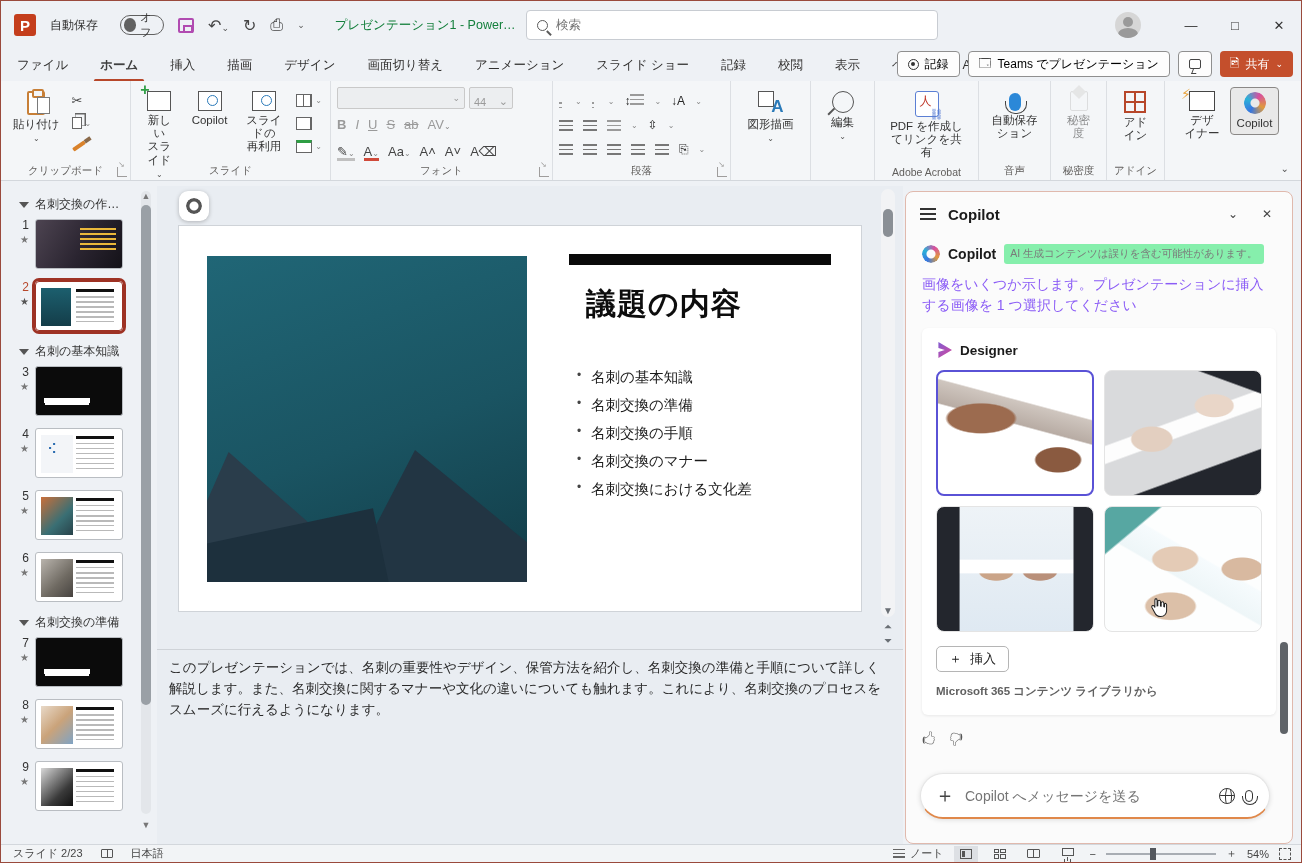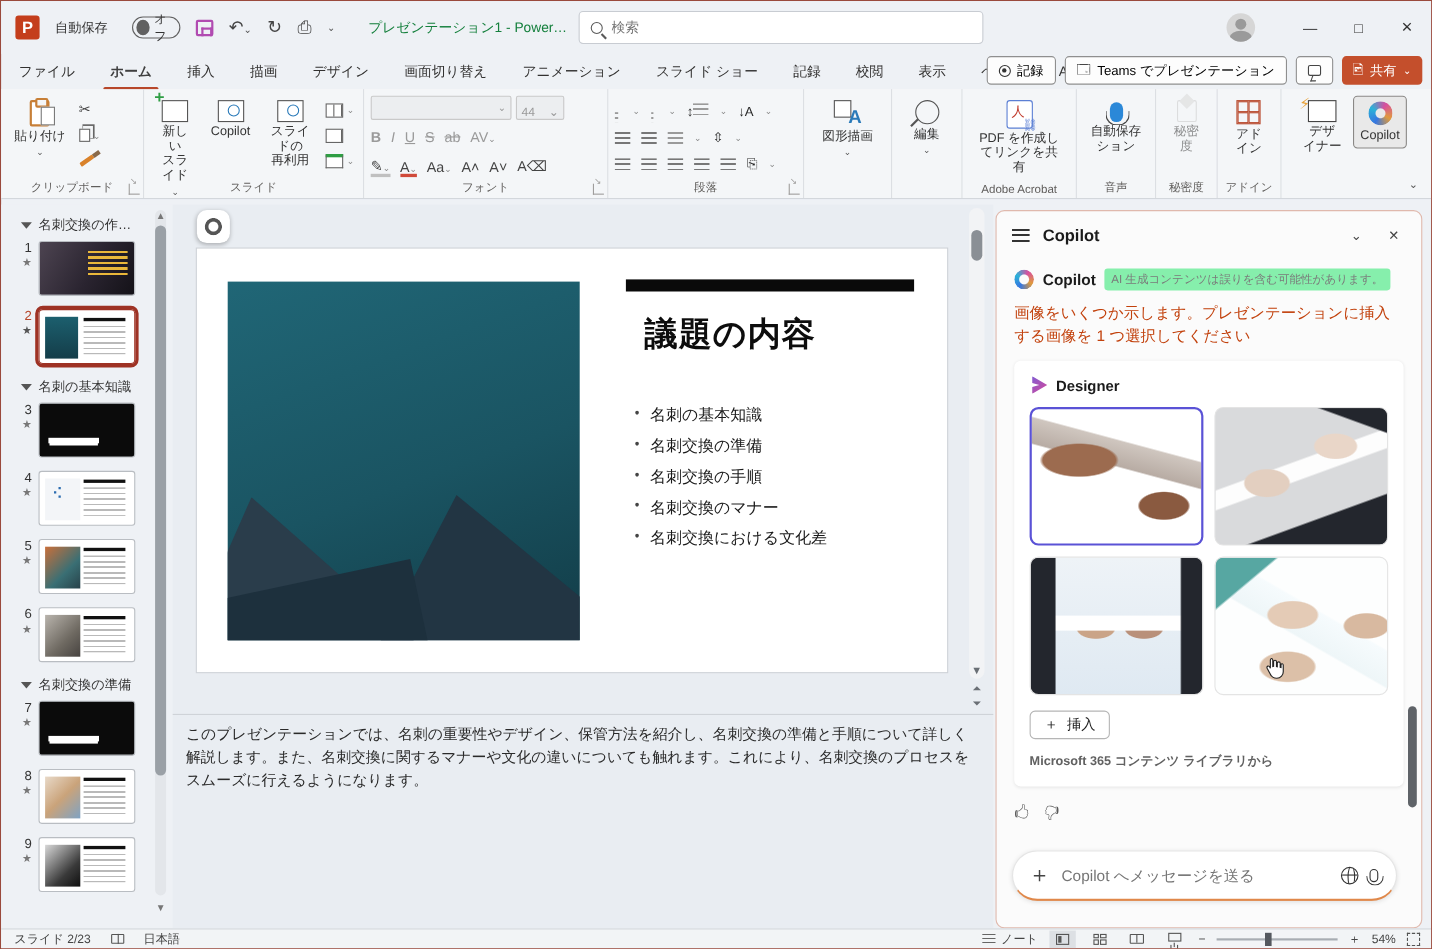--- a/index.html
+++ b/index.html
@@ -14,21 +14,21 @@
   .qat { display:flex; align-items:center; gap:14px; margin-left:14px; color:#333; }
   .autosave { display:flex; align-items:center; gap:22px; font-size:12px; }
   .toggle { width:44px; height:20px; border:1px solid #616161; border-radius:10px; display:flex; align-items:center; padding:1px 3px; gap:4px; background:#eef1f5; }
   .knob { width:14px; height:14px; border-radius:50%; background:#616161; }
   .toggle .tlabel { font-size:11px; }
   .savedisk { width:16px; height:15px; border:2px solid #b14bb1; border-radius:2px; position:relative; }
   .savedisk::after { content:""; position:absolute; left:3px; top:5px; width:6px; height:6px; border:2px solid #b14bb1; border-bottom:none; }
   .glyph { font-size:16px; color:#444; }
   .small-chev { font-size:9px; color:#555; }
   .doc-title { margin-left:30px; font-size:12.5px; color:#15803d; white-space:nowrap; }
-  .searchbox { position:absolute; left:525px; top:9px; width:368px; height:30px; background:#fff; border:1px solid #c8ccd2; border-radius:4px; display:flex; align-items:center; padding:0 10px; gap:8px; }
+  .searchbox { position:absolute; left:525px; top:9px; width:412px; height:30px; background:#fff; border:1px solid #c8ccd2; border-radius:4px; display:flex; align-items:center; padding:0 10px; gap:8px; }
   .mag { width:11px; height:11px; border:1.5px solid #5a5a5a; border-radius:50%; position:relative; flex:0 0 auto; }
   .mag::after { content:""; position:absolute; left:9px; top:9px; width:6px; height:1.5px; background:#5a5a5a; transform:rotate(45deg); transform-origin:left center; }
   .searchbox input { border:none; outline:none; font-size:12.5px; width:100%; background:transparent; color:#444; }
   .win-ctrls { position:absolute; right:0; top:0; height:48px; display:flex; align-items:center; }
   .avatar { width:26px; height:26px; border-radius:50%; background:#d6d6d6; position:relative; margin-right:28px; overflow:hidden; }
   .avatar::before { content:""; position:absolute; left:8px; top:5px; width:10px; height:10px; border-radius:50%; background:#9a9a9a; }
   .avatar::after { content:""; position:absolute; left:3px; top:16px; width:20px; height:12px; border-radius:50%; background:#9a9a9a; }
   .wbtn { width:44px; height:40px; display:flex; align-items:center; justify-content:center; font-size:13px; color:#333; }
   
   .tabrow { position:absolute; left:0; top:48px; width:100%; height:32px; display:flex; align-items:center; }
@@ -148,21 +148,21 @@
   .notes { position:absolute; left:12px; top:472px; right:12px; font-size:13.5px; line-height:1.55; color:#2a2a2a; }
   
   .cpanel { position:absolute; right:8px; top:190px; width:388px; bottom:18px; background:#fbfbfb; border:1px solid #e0b9ad; border-radius:8px; overflow:hidden; }
   .cp-head { display:flex; align-items:center; height:44px; padding:0 14px; gap:12px; }
   .hamb { width:16px; height:12px; background:repeating-linear-gradient(#333 0 1.8px, transparent 1.8px 5px); }
   .cp-title { font-weight:bold; font-size:15px; color:#1b1b1b; flex:1; }
   .cp-hbtn { color:#444; font-size:12px; padding:0 6px; }
   .cp-msg-head { display:flex; align-items:center; gap:8px; margin:8px 16px 0; }
   .cp-brand { font-weight:bold; font-size:14px; color:#1b1b1b; }
   .cp-badge { background:#86efac; border-radius:3px; font-size:10.5px; color:#7a7a7a; padding:3px 6px; white-space:nowrap; }
-  .cp-msg { margin:10px 16px 0; font-size:14px; line-height:1.5; color:#c2410c; }
+  .cp-msg { margin:10px 16px 0; font-size:14px; line-height:1.5; color:#8b5cf6; }
   .cp-card { margin:12px 16px 0; background:#fff; border-radius:6px; box-shadow:0 1px 3px rgba(0,0,0,.08); padding:14px 14px 16px; }
   .designer-row { display:flex; align-items:center; gap:8px; margin-bottom:12px; }
   .designer-logo { width:16px; height:16px; background:linear-gradient(135deg,#7b5cd6,#d6499a); clip-path:polygon(15% 0,100% 50%,15% 100%,15% 62%,55% 50%,15% 38%); }
   .designer-label { font-weight:bold; font-size:13.5px; color:#1b1b1b; }
   .img-grid { display:grid; grid-template-columns:1fr 1fr; gap:10px; }
   .result { height:126px; border-radius:8px; border:1px solid #e4e4e4; position:relative; overflow:hidden; background:#fff; }
   .result.sel { border:2.5px solid #5a52d6; }
   .r1 { background:radial-gradient(60px 26px at 28% 38%,#9c6b4f 0%,#9c6b4f 55%,transparent 60%),radial-gradient(40px 22px at 78% 72%,#8a5a40 0%,#8a5a40 55%,transparent 60%),linear-gradient(15deg,transparent 55%,#b8aca4 56%,#cfc6bf 70%,transparent 71%),#fff; }
   .r2 { background:radial-gradient(34px 20px at 70% 28%,#e9d6c8 0%,#e9d6c8 55%,transparent 60%),radial-gradient(36px 22px at 30% 55%,#e3cfc0 0%,#e3cfc0 55%,transparent 60%),linear-gradient(200deg,#23262d 12%,transparent 13%),linear-gradient(160deg,transparent 74%,#23262d 75%),linear-gradient(-20deg,transparent 48%,#fdfdfd 49%,#fdfdfd 58%,transparent 59%),#d9dadc; }
   .r3 { background:linear-gradient(90deg,#23262d 0 14%,transparent 15%),linear-gradient(270deg,#23262d 0 12%,transparent 13%),linear-gradient(0deg,transparent 46%,#fff 47%,#fff 57%,transparent 58%),radial-gradient(30px 16px at 38% 52%,#caa488 0%,#caa488 55%,transparent 60%),radial-gradient(30px 16px at 66% 52%,#b9907a 0%,#b9907a 55%,transparent 60%),linear-gradient(#eef3f7,#dfe9f2); }

